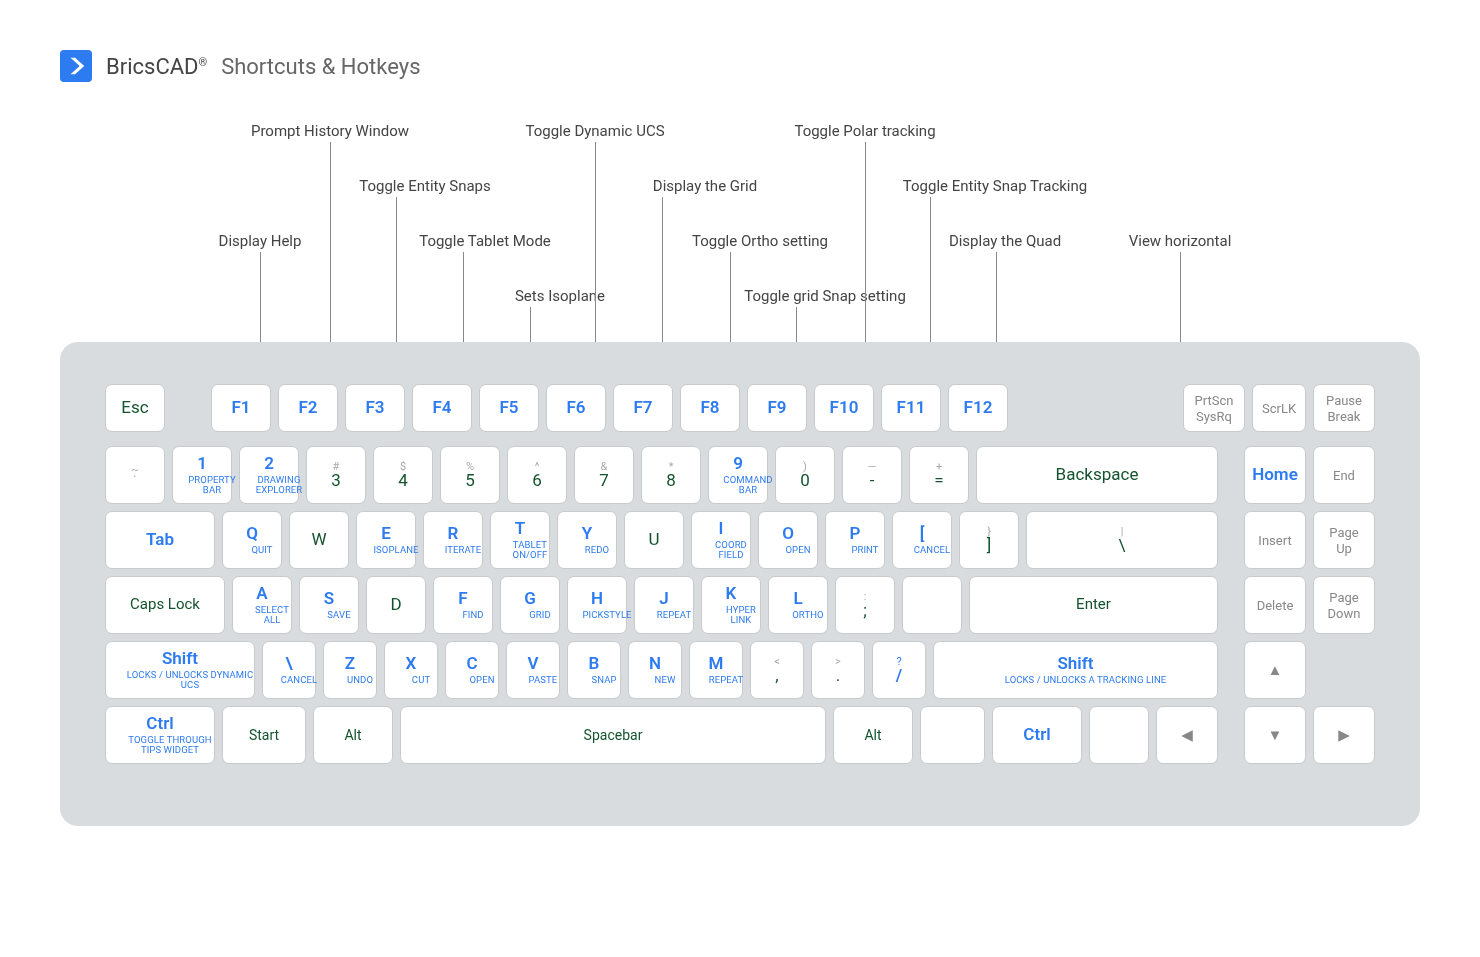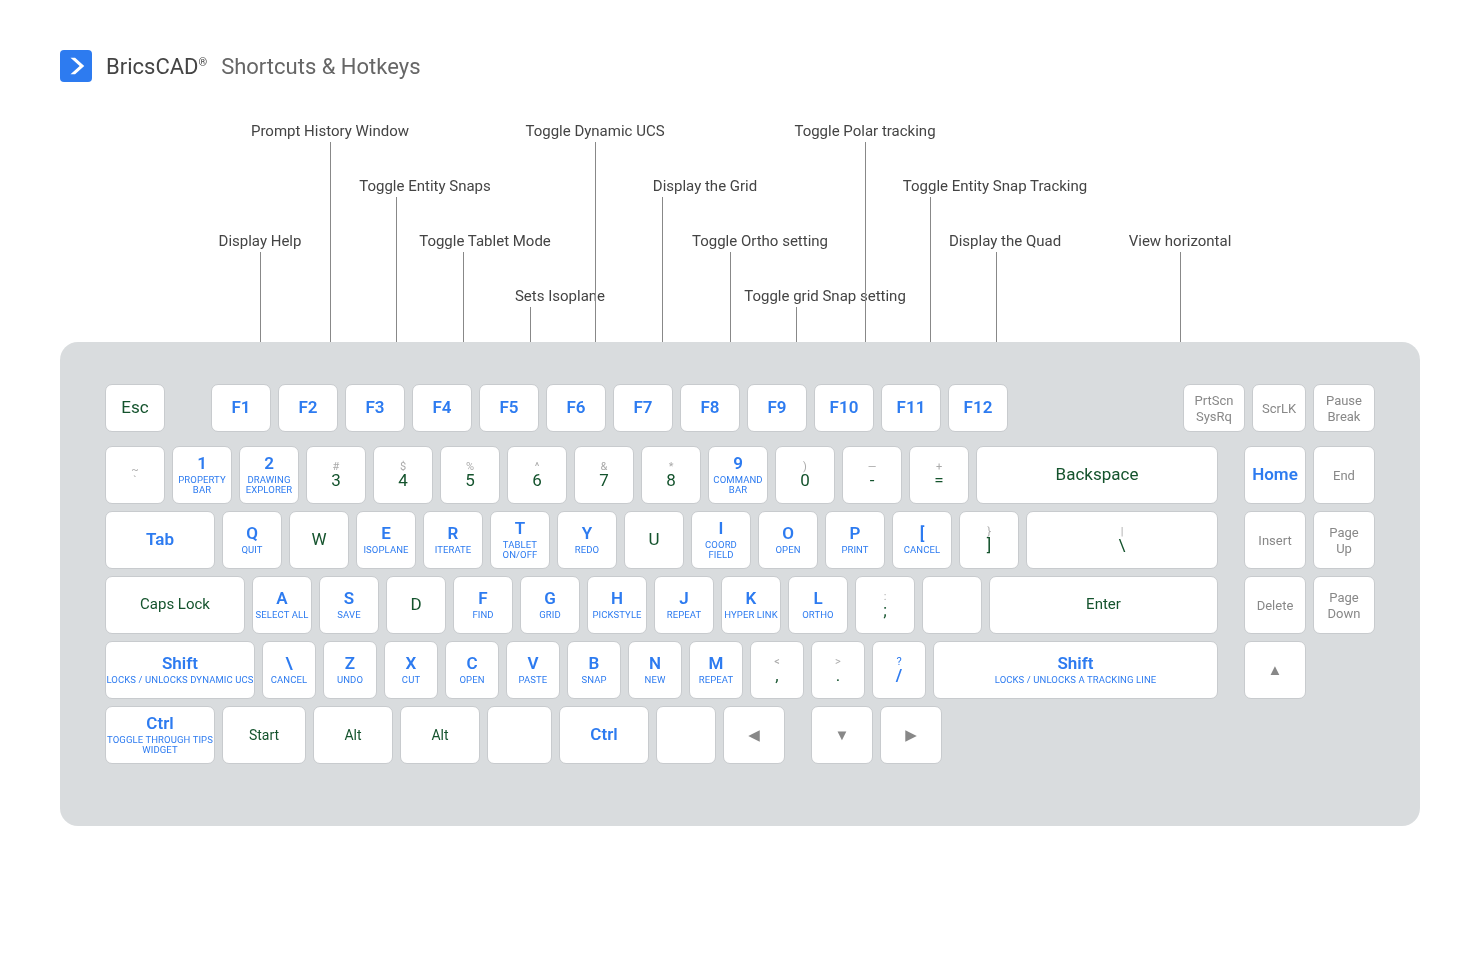--- a/index.html
+++ b/index.html
@@ -17,21 +17,21 @@
   
   .callouts { position:relative; height:230px; }
   .callout { position:absolute; font-size:15px; color:#444; white-space:nowrap; transform:translateX(-50%); text-align:center; }
   .lead { position:absolute; border-left:1px solid #888; }
 
   
   .kbd { background:#d9dcde; border-radius:18px; padding:42px 45px 55px 45px; position:relative; }
   .krow { display:flex; gap:7px; margin-bottom:7px; }
   .key { background:#fff; border:1px solid #c8cbce; border-radius:7px; display:flex; flex-direction:column; align-items:center; justify-content:center; font-size:15px; color:#888; position:relative; }
   .key.blue .big { color:#2d7bf0; font-weight:600; }
-  .key.blue .sub { color:#2d7bf0; }
+  .key.blue .sub { color:#2d7bf0;margin-left:20px; }
   .big { font-size:17px; line-height:1.05; }
   .sub { font-size:9.5px; line-height:1.05; margin-top:3px; text-align:center; letter-spacing:0.1px; }
   .sym { font-size:11px; color:#aaa; line-height:1; }
   .gray .big { color:#14532d; }
   .key.small-label { font-size:13px; color:#888; }
   .stack { display:flex; flex-direction:column; align-items:center; gap:1px;}
   .arrow { font-size:15px; color:#888; }
 
   
   .r1 .key { height:48px; }
@@ -277,21 +277,21 @@
           </div>
         <div class="key small-label" style="width:62px;">
             <div class="stack">
               <span>Page</span>
               <span>Up</span>
             </div>
           </div>
       </div>
 
       <div class="krow r4">
-        <div class="key gray" style="width:140px;justify-content:center;">
+        <div class="key gray" style="width:120px;justify-content:center;">
             <span class="big" style="font-size:15px;">Caps Lock</span>
           </div>
         <div class="key blue" style="width:60px;">
             <span class="big">A</span>
             <span class="sub">SELECT ALL</span>
           </div>
         <div class="key blue" style="width:60px;">
             <span class="big">S</span>
             <span class="sub">SAVE</span>
           </div>
@@ -406,20 +406,23 @@
         <div class="key blue" style="width:110px;">
             <span class="big">Ctrl</span>
             <span class="sub">TOGGLE THROUGH TIPS WIDGET</span>
           </div>
         <div class="key gray" style="width:84px;">
             <span class="big" style="font-size:14px;">Start</span>
           </div>
         <div class="key gray" style="width:80px;">
             <span class="big" style="font-size:14px;">Alt</span>
           </div>
+        <div class="key gray" style="flex:1;">
+            <span class="big" style="font-size:14px;">Spacebar</span>
+          </div>
         <div class="key gray" style="width:80px;">
             <span class="big" style="font-size:14px;">Alt</span>
           </div>
         <div class="key gray" style="width:65px;"></div>
         <div class="key blue" style="width:90px;">
             <span class="big">Ctrl</span>
           </div>
         <div class="key gray" style="width:60px;"></div>
         <div class="key" style="width:62px;">
             <span class="arrow">◀</span>

